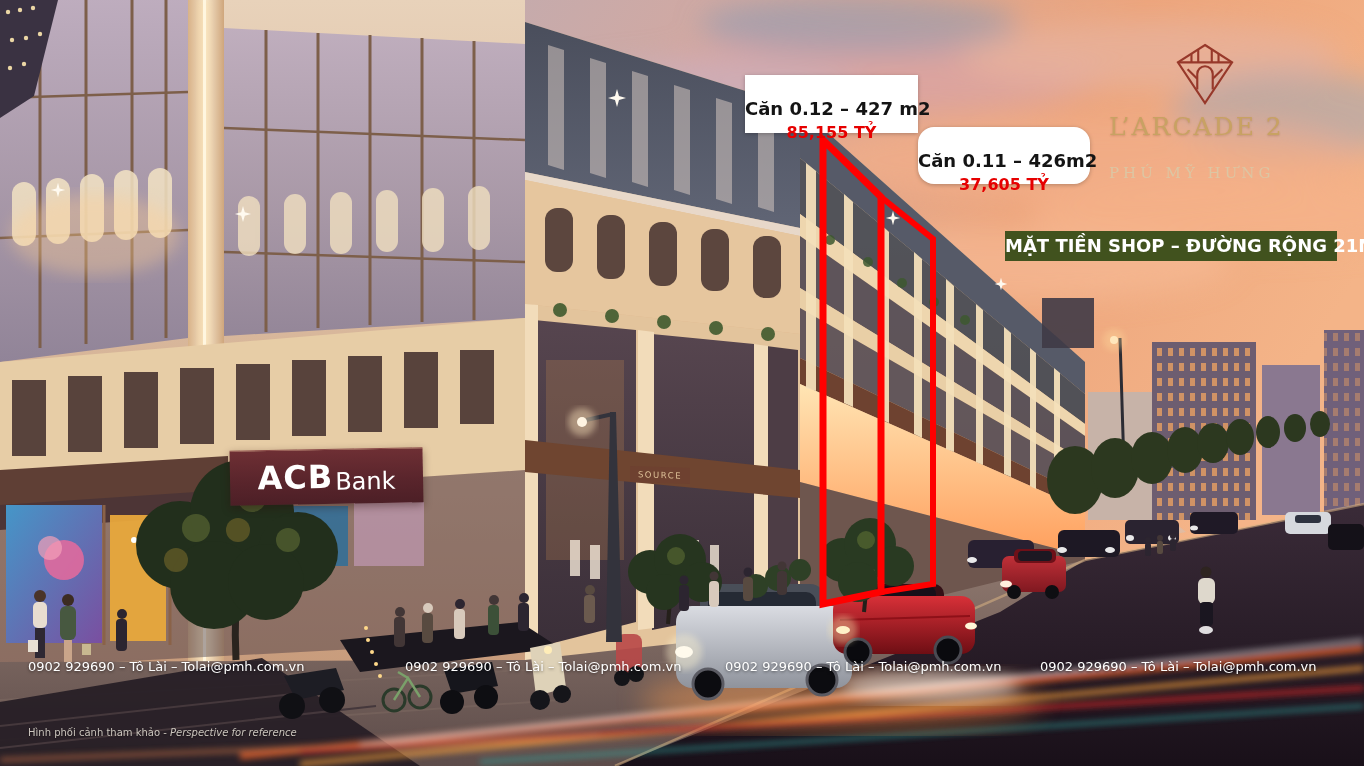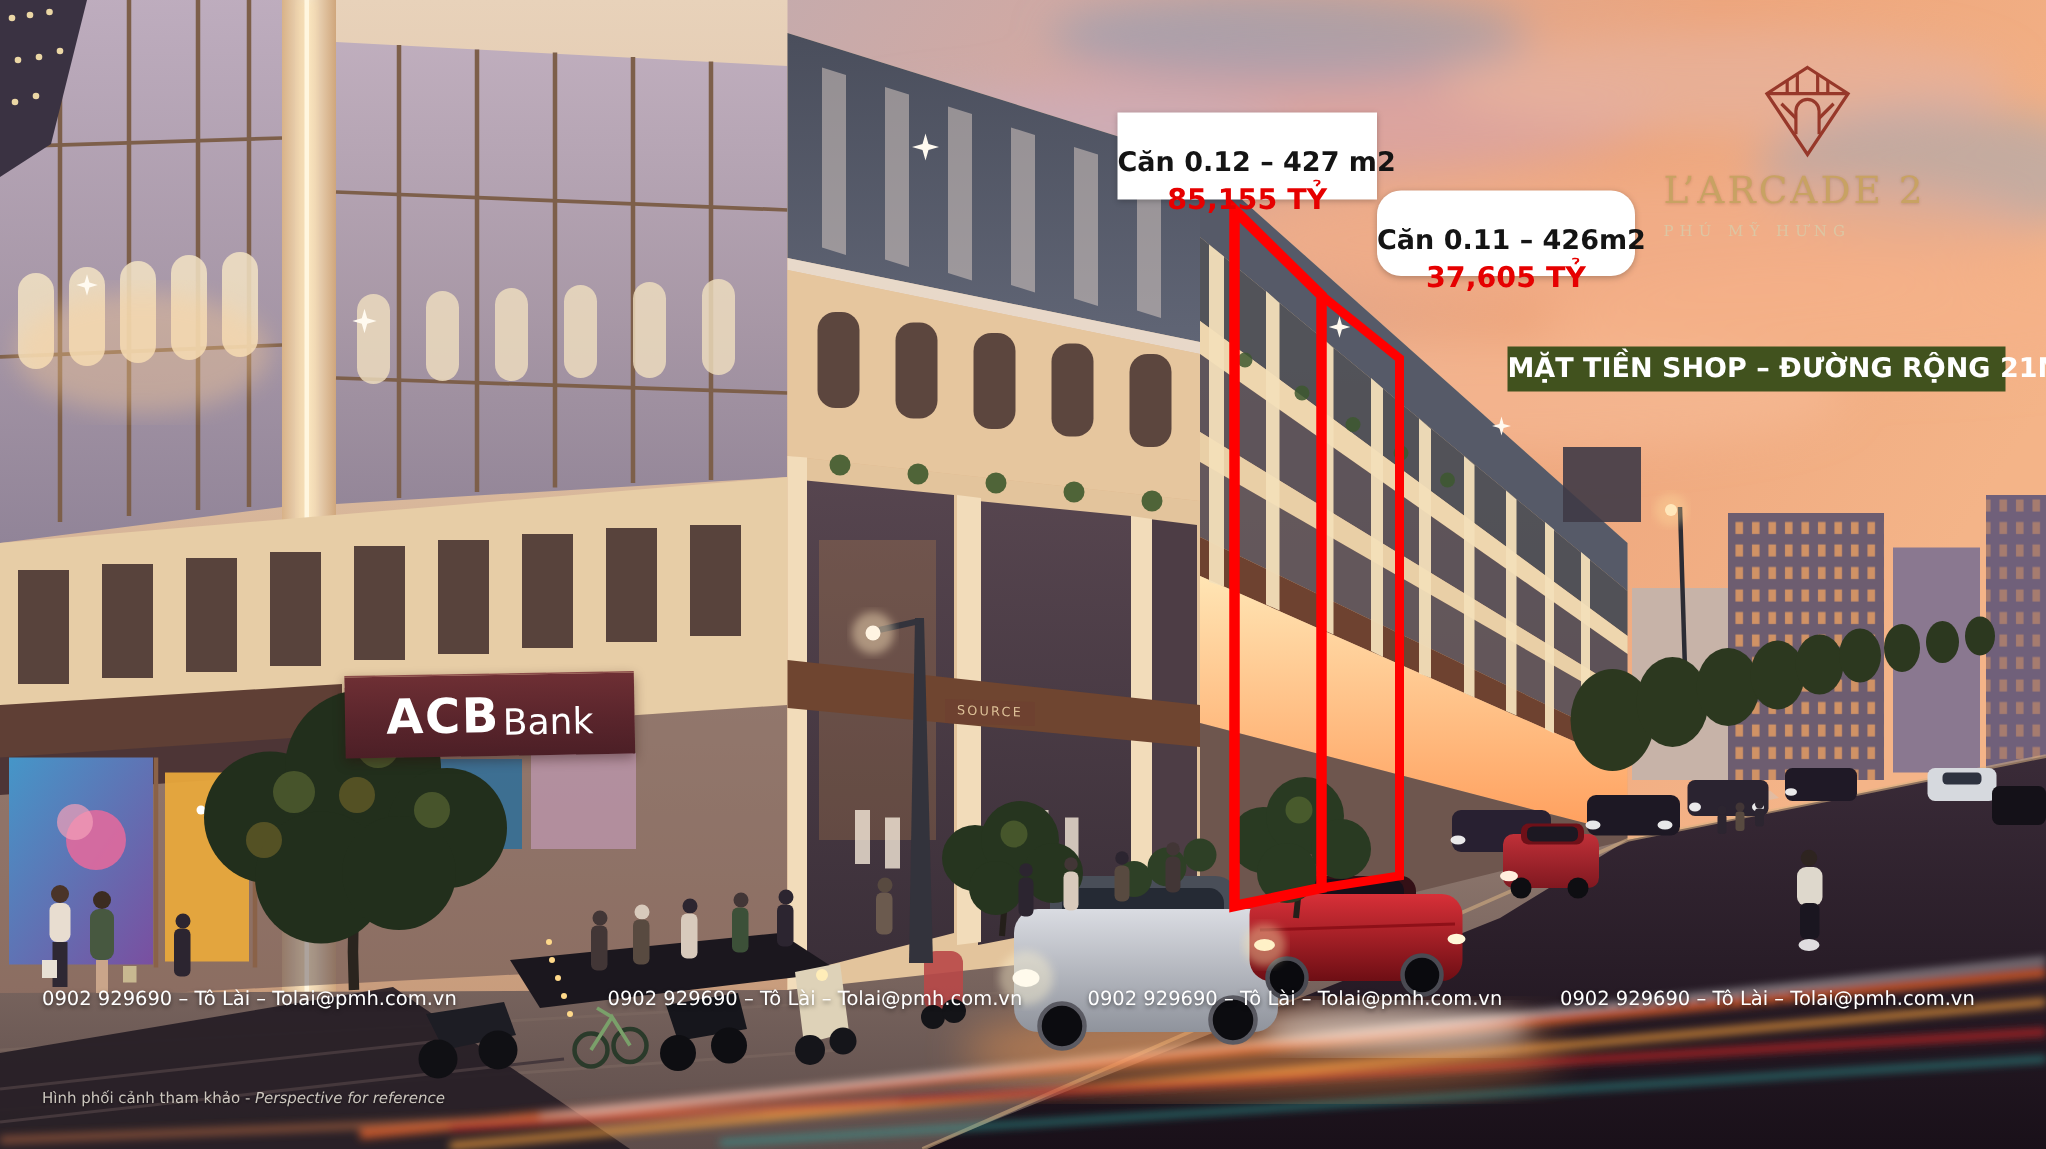--- a/index.html
+++ b/index.html
@@ -21,36 +21,36 @@
     background:#6e4130;color:#dcbf96;font-size:8.5px;letter-spacing:1.5px;
     text-align:center;line-height:16px;transform:skewY(2deg);}
 
   
   .outlines{position:absolute;left:0;top:0;z-index:3;pointer-events:none;}
 
   
   .unit-label{position:absolute;background:#ffffff;text-align:center;z-index:4;
     font-weight:bold;box-shadow:0 1px 4px rgba(0,0,0,.25);padding-top:6px;box-sizing:border-box;}
   .unit-label .u-name{font-size:18px;color:#141414;line-height:24px;white-space:nowrap;margin-top:16px;}
-  .unit-label .u-price{font-size:19px;color:#e60000;line-height:24px;white-space:nowrap;}
+  .unit-label .u-price{font-size:16px;color:#e60000;line-height:24px;white-space:nowrap;}
   #unit-label-012{left:745px;top:75px;width:173px;height:58px;}
   #unit-label-011{left:918px;top:127px;width:172px;height:57px;border-radius:16px;}
 
   
   .banner{position:absolute;left:1005px;top:231px;width:332px;height:30px;z-index:4;
     background:#41521e;color:#fff;font-weight:bold;font-size:18px;line-height:30px;
     text-align:center;white-space:nowrap;}
 
   
   .logo{position:absolute;left:1109px;top:42px;width:192px;z-index:4;}
   .logo-diamond{margin:0 auto;}
   .logo-title{font-family:"DejaVu Serif",serif;font-size:25px;color:#c8a263;
     letter-spacing:2px;margin-top:6px;white-space:nowrap;text-shadow:0 1px 2px rgba(120,70,40,.25);}
-  .logo-sub{font-family:"DejaVu Serif",serif;font-size:10px;color:#dcc6a3;
-    letter-spacing:4px;margin-top:8px;white-space:nowrap;}
+  .logo-sub{font-family:"DejaVu Serif",serif;font-size:15px;color:#dcc6a3;
+    letter-spacing:4px;margin-top:23px;white-space:nowrap;}
 
   
   .contact{position:absolute;top:659px;z-index:5;color:#fff;font-size:13px;
     text-shadow:0 1px 3px rgba(0,0,0,.55);white-space:nowrap;text-align:center;}
   #contact-1{left:28px;}#contact-2{left:405px;}#contact-3{left:725px;}#contact-4{left:1040px;}
 
   
   .disclaimer{position:absolute;left:28px;top:727px;z-index:5;color:#ddd8ce;
     font-size:10px;opacity:.9;text-shadow:0 1px 2px rgba(0,0,0,.6);white-space:nowrap;}
   .disclaimer .en{font-style:italic;}

